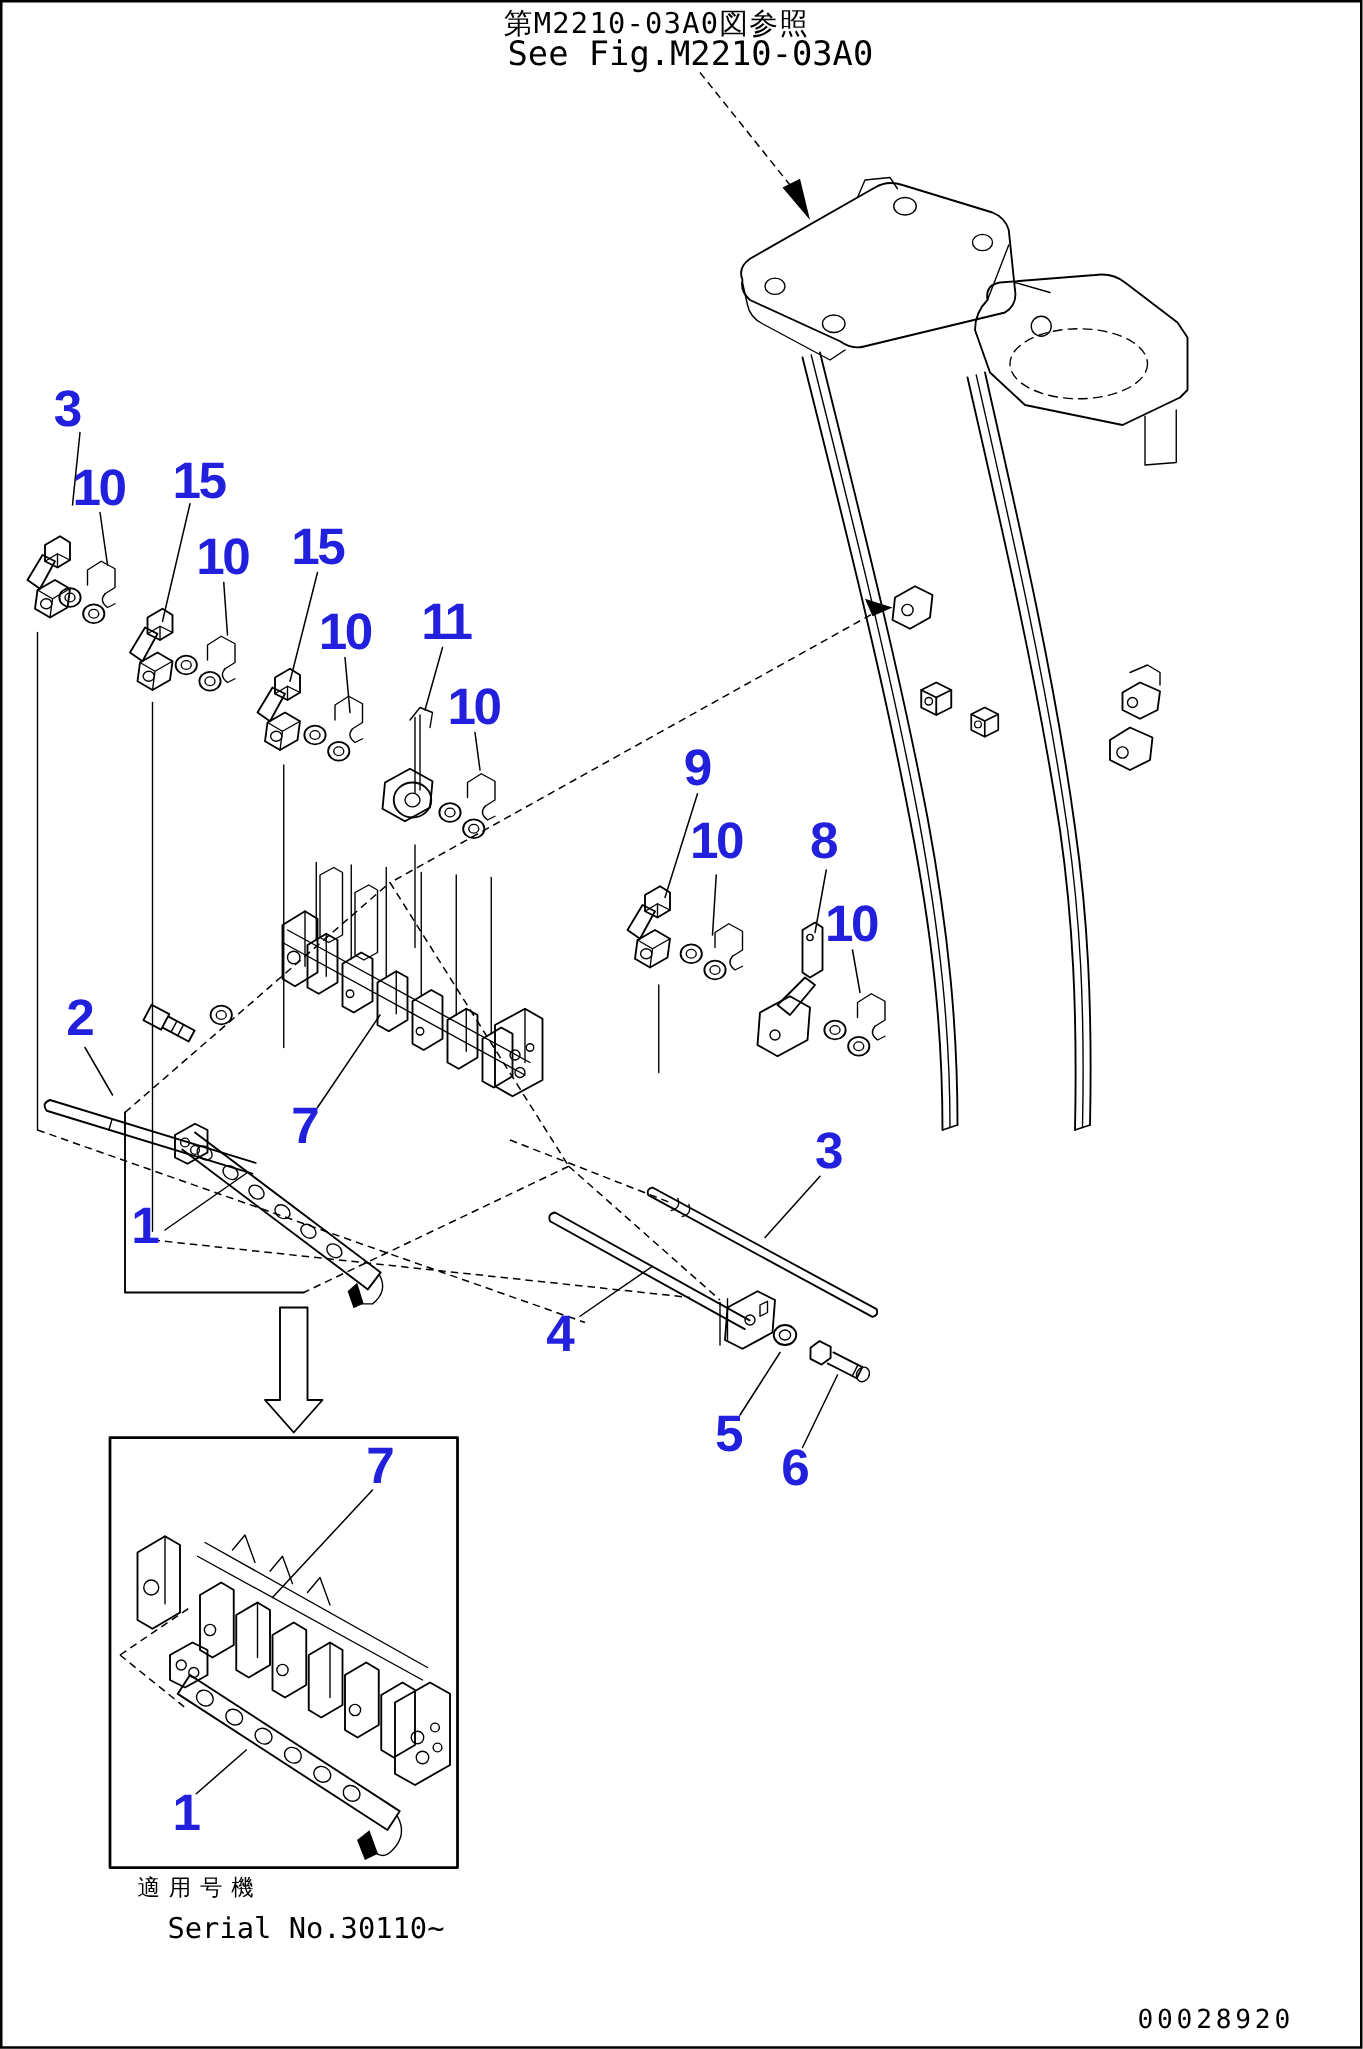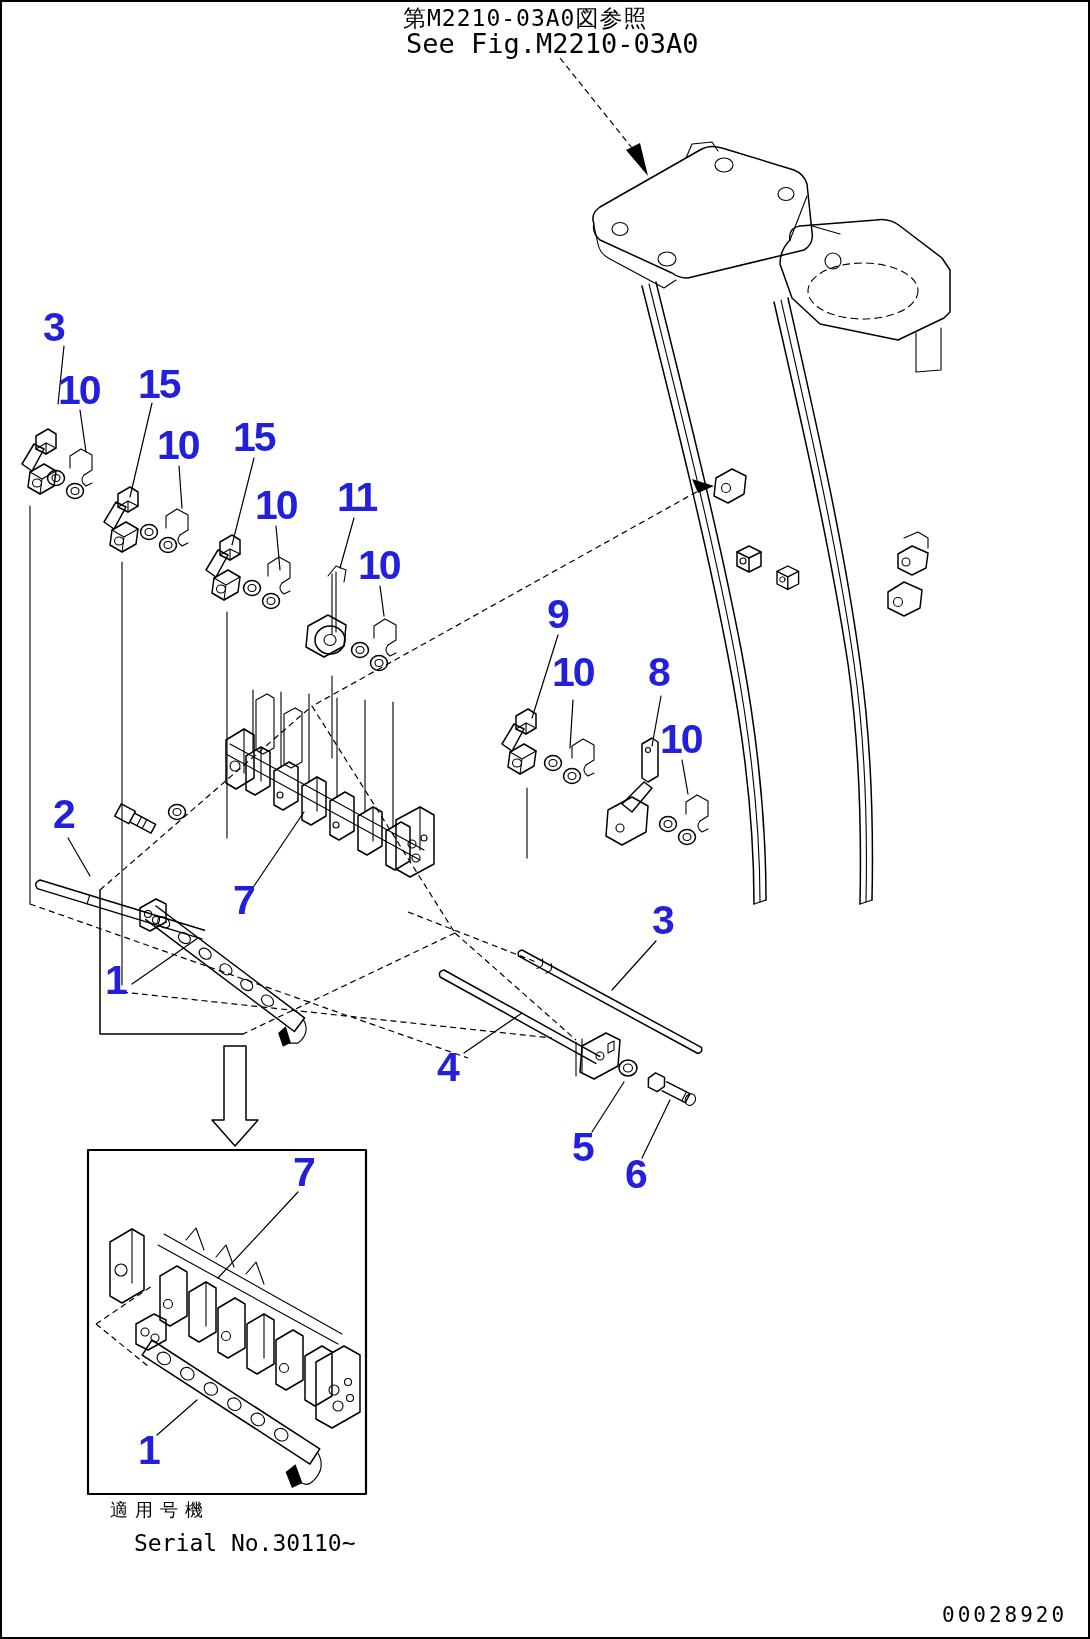--- a/index.html
+++ b/index.html
@@ -13,21 +13,21 @@
   .ln{fill:none;stroke:#000;stroke-width:1.5;stroke-linecap:round;stroke-linejoin:round;}
   .thin{stroke-width:1.1;}
   .dash{stroke-dasharray:7 5;}
   .ldr{fill:none;stroke:#000;stroke-width:1.2;stroke-dasharray:6 4;}
   .solidfill{fill:#000;stroke:none;}
   .txt{position:absolute;color:#000;white-space:pre;}
   #hdr-jp{left:403px;top:3px;font-size:23px;letter-spacing:1px;text-align:center;}
   #hdr-en{left:406px;top:28px;font-size:27px;}
   #ftr-jp{left:110px;top:1498px;font-size:18px;letter-spacing:7px;}
   #ftr-en{left:106px;top:1530px;font-size:23px;margin-left:28px;}
-  #docnum{left:942px;top:1603px;font-size:21px;letter-spacing:3px;}
+  #docnum{left:910px;top:1603px;font-size:21px;letter-spacing:3px;}
   .callout{
     position:absolute;color:var(--callout,#2220dd);
     font-family:"Liberation Sans","DejaVu Sans",sans-serif;
     font-weight:bold;font-size:41px;line-height:1;letter-spacing:-2px;
   }
 </style>
 </head>
 <body style="--callout: #2220dd;">
 
 <div class="frame-border"></div>

